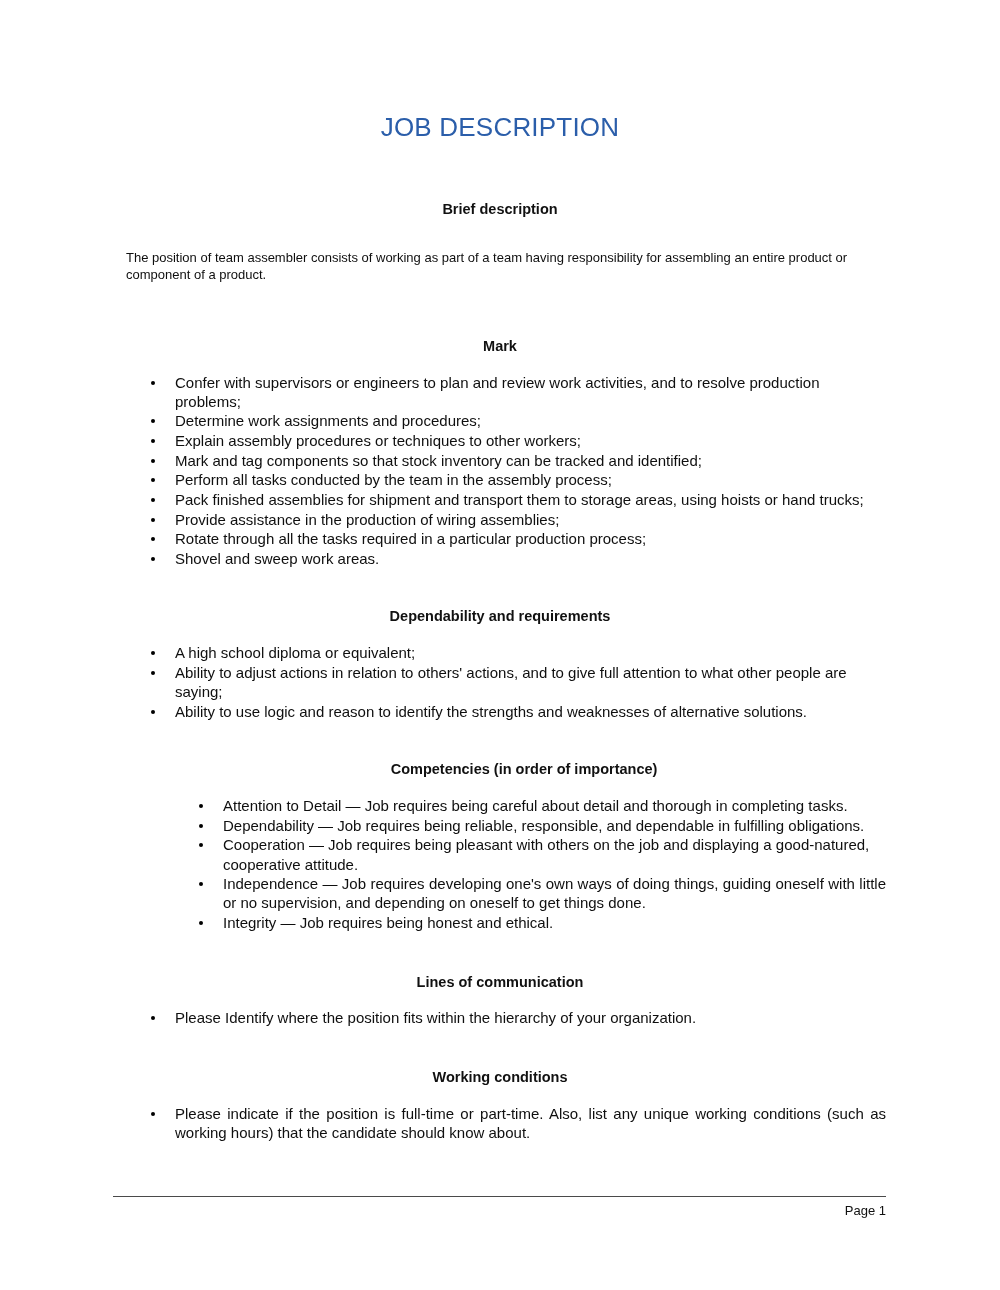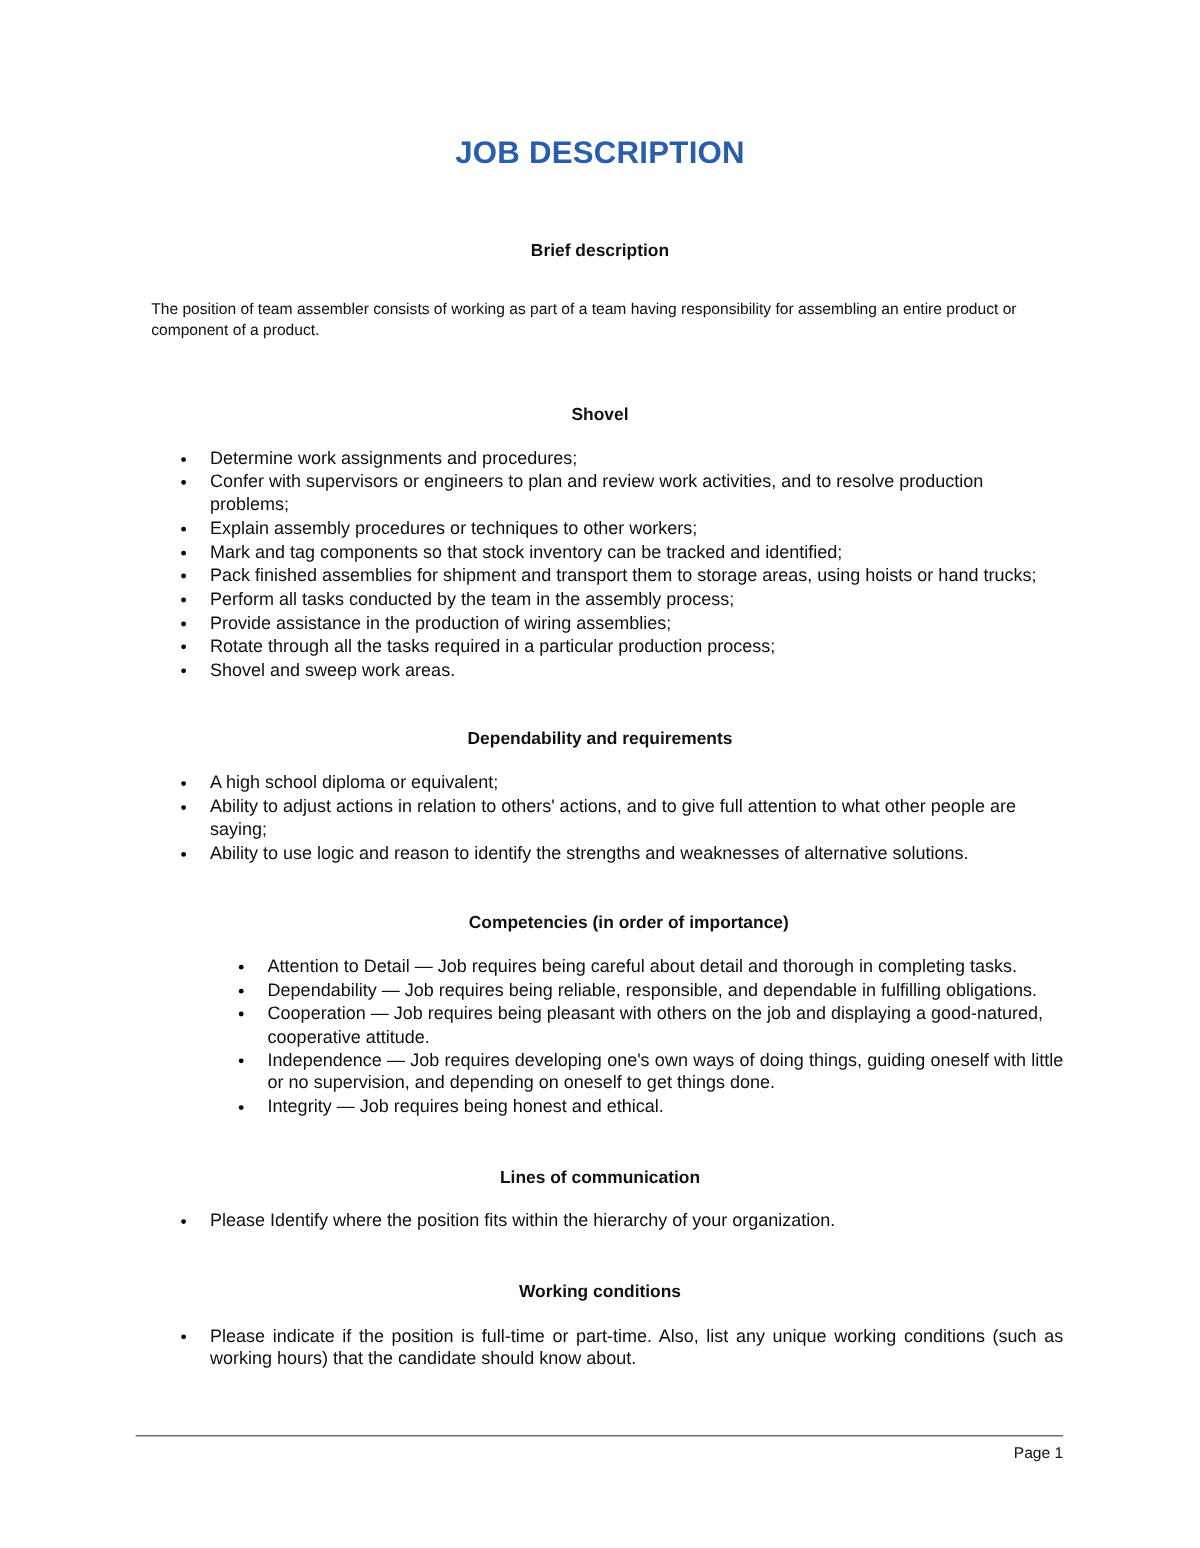--- a/index.html
+++ b/index.html
@@ -27,21 +27,21 @@
     width: 772px;
   }
 
   
   .title-block {
     text-align: center;
     padding-top: 112px;
   }
   .doc-title {
     font-size: 26px;
-    font-weight: bold;
+    font-weight: normal;
     color: #2b5eaa;
     letter-spacing: 0.2px;
     line-height: 1.18;
     margin: 0;
   }
   .doc-subtitle {
     font-size: 26px;
     font-weight: bold;
     color: #0d0d0d;
     letter-spacing: 0.2px;
@@ -144,28 +144,28 @@
     <div class="title-block">
       <div class="doc-title" style="color: rgb(43, 94, 170);">JOB DESCRIPTION</div>
     </div>
 
     <div class="section sec-brief">
       <div class="section-heading">Brief description</div>
       <p class="body-para">The position of team assembler consists of working as part of a team having responsibility for assembling an entire product or component of a product.</p>
     </div>
 
     <div class="section sec-tasks">
-      <div class="section-heading">Shovel</div>
-      <ul class="bullets">
+      <div class="section-heading">Mark</div>
+      <ul class="bullets">
+        <li class="flush">Confer with supervisors or engineers to plan and review work activities, and to resolve production problems;</li>
         <li class="flush">Determine work assignments and procedures;</li>
-        <li class="flush">Confer with supervisors or engineers to plan and review work activities, and to resolve production problems;</li>
         <li class="flush">Explain assembly procedures or techniques to other workers;</li>
         <li class="flush">Mark and tag components so that stock inventory can be tracked and identified;</li>
+        <li class="flush">Perform all tasks conducted by the team in the assembly process;</li>
         <li class="flush">Pack finished assemblies for shipment and transport them to storage areas, using hoists or hand trucks;</li>
-        <li class="flush">Perform all tasks conducted by the team in the assembly process;</li>
         <li class="flush">Provide assistance in the production of wiring assemblies;</li>
         <li class="flush">Rotate through all the tasks required in a particular production process;</li>
         <li class="flush">Shovel and sweep work areas.</li>
       </ul>
     </div>
 
     <div class="section sec-quals">
       <div class="section-heading">Dependability and requirements</div>
       <ul class="bullets">
         <li class="flush">A high school diploma or equivalent;</li>

